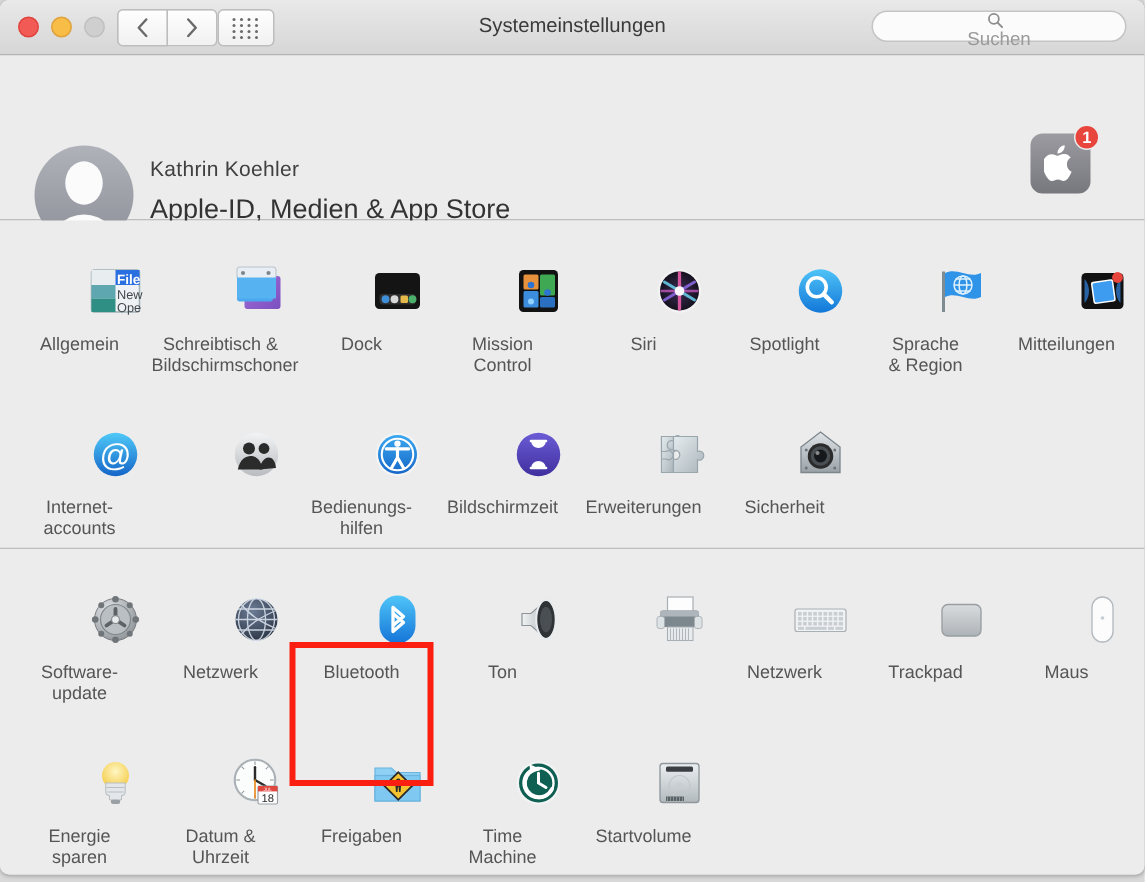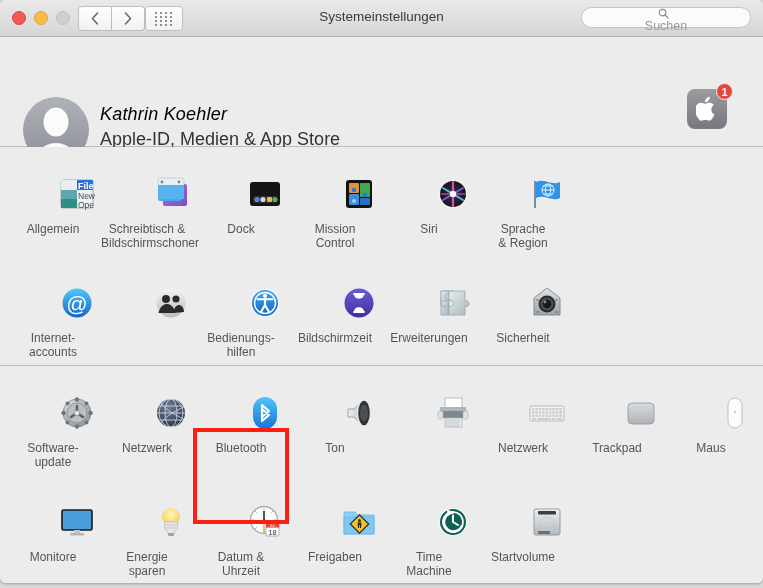--- a/index.html
+++ b/index.html
@@ -53,21 +53,21 @@
     position:absolute;right:12px;top:7px;width:170px;height:21px;
     background:#fbfbfb;border:1px solid #c4c4c4;border-radius:11px;
     display:flex;align-items:center;padding:0 8px;box-sizing:border-box;flex-direction:column;
   }
   .searchbox .mag{width:11px;height:11px;margin-right:5px;flex:none;}
   .searchbox .ph{font-size:12.5px;color:#9a9a9a;}
 
   
   .account{position:relative;height:109px;background:#ececec;}
   .avatar{position:absolute;left:22px;top:59px;width:68px;height:68px;}
-  .acct-name{position:absolute;left:100px;top:67px;font-size:18px;color:#000000;letter-spacing:.2px;font-style:italic;}
+  .acct-name{position:absolute;left:100px;top:67px;font-size:14px;color:#404040;letter-spacing:.2px;}
   .acct-sub{position:absolute;left:100px;top:92px;font-size:18px;color:#333;}
 
   .appleid{position:absolute;right:18px;top:52px;width:76px;text-align:center;}
   .appleid .tile{position:relative;width:40px;height:40px;margin:0 auto;}
   .appleid .tilebg{
     width:40px;height:40px;border-radius:8px;
     background:linear-gradient(to bottom,#9b9ba1,#77777e);
     display:flex;align-items:center;justify-content:center;
   }
   .badge{
@@ -294,38 +294,67 @@
                 <path d="M10 14 L30 26" stroke="#6ad3f0" stroke-width="2" opacity=".85"></path>
                 <path d="M10 26 L30 14" stroke="#8f6ae8" stroke-width="2" opacity=".85"></path>
                 <path d="M8 20 L32 20" stroke="#d95fd0" stroke-width="1.6" opacity=".7"></path>
               </g>
               <circle cx="20" cy="20" r="3.2" fill="#ffffff" opacity=".95"></circle>
             </svg>
           </span>
           <span class="lbl">Siri</span>
         </div>
 
+        <div class="cell">
+          <span class="glyph">
+            <svg width="40" height="40" viewBox="0 0 40 40">
+              <defs>
+                  <linearGradient id="spg" x1="0" y1="0" x2="0" y2="1">
+                <stop offset="0" stop-color="#4fc3f7"></stop>
+                    <stop offset="1" stop-color="#1277d8"></stop>
+                  </linearGradient>
+                </defs>
+              <circle cx="20" cy="20" r="14.5" fill="url(#spg)"></circle>
+              <circle cx="17.5" cy="17.5" r="6.3" fill="none" stroke="#ffffff" stroke-width="2.4"></circle>
+              <line x1="22.3" y1="22.3" x2="27.5" y2="27.5" stroke="#ffffff" stroke-width="3" stroke-linecap="round"></line>
+            </svg>
+          </span>
+          <span class="lbl">Spotlight</span>
+        </div>
 
         <div class="cell">
           <span class="glyph">
             <svg width="40" height="40" viewBox="0 0 40 40">
               <rect x="7" y="7" width="2" height="27" fill="#7f8b93"></rect>
               <path d="M9 8 C17 4, 25 12, 33 8 L33 24 C25 28, 17 20, 9 24 Z" fill="#2f93e8"></path>
               <g stroke="#dff0fd" stroke-width="1" fill="none">
                 <circle cx="21" cy="16" r="6"></circle>
                 <ellipse cx="21" cy="16" rx="2.6" ry="6"></ellipse>
                 <line x1="15" y1="16" x2="27" y2="16"></line>
                 <line x1="16" y1="12" x2="26" y2="12"></line>
                 <line x1="16" y1="20" x2="26" y2="20"></line>
               </g>
             </svg>
           </span>
           <span class="lbl">Sprache<br>&amp; Region</span>
         </div>
 
+        <div class="cell">
+          <span class="glyph">
+            <svg width="40" height="40" viewBox="0 0 40 40">
+              <rect x="6" y="8" width="28" height="24" rx="3" fill="#111111"></rect>
+              <path d="M8 12 C12 16,12 24,8 28 Z" fill="#2f77c8" opacity=".8"></path>
+              <path d="M32 12 C28 16,28 24,32 28 Z" fill="#2f77c8" opacity=".8"></path>
+              <rect x="13" y="13" width="15" height="15" rx="1.5" fill="#ffffff" transform="rotate(-8 20 20)"></rect>
+              <rect x="14" y="14" width="13" height="13" rx="1" fill="#3d9bf0" transform="rotate(-8 20 20)"></rect>
+              <circle cx="30" cy="11" r="3.6" fill="#e8453c"></circle>
+            </svg>
+          </span>
+          <span class="lbl">Mitteilungen</span>
+        </div>
       </div>
 
       <div class="row">
 
         <div class="cell">
           <span class="glyph">
             <svg width="40" height="40" viewBox="0 0 40 40">
               <defs>
                   <linearGradient id="iag" x1="0" y1="0" x2="0" y2="1">
                 <stop offset="0" stop-color="#4fc9f8"></stop>
@@ -616,30 +645,20 @@
               <rect x="13" y="5" width="14" height="30" rx="7" fill="#fcfcfd" stroke="#b4babe" stroke-width=".9"></rect>
               <circle cx="20" cy="19" r="1.2" fill="#c7ccd0"></circle>
             </svg>
           </span>
           <span class="lbl">Maus</span>
         </div>
       </div>
 
       <div class="row">
 
-        <div class="cell">
-          <span class="glyph">
-            <svg width="40" height="40" viewBox="0 0 40 40">
-              <rect x="5" y="8" width="30" height="20" rx="1.5" fill="#4a9ddb" stroke="#1a1a1a" stroke-width="1.6"></rect>
-              <rect x="17" y="28" width="6" height="4" fill="#c2c7cb"></rect>
-              <rect x="13" y="31" width="14" height="2.4" rx="1" fill="#b0b6ba"></rect>
-            </svg>
-          </span>
-          <span class="lbl">Monitore</span>
-        </div>
 
         <div class="cell">
           <span class="glyph">
             <svg width="40" height="40" viewBox="0 0 40 40">
               <defs>
                   <radialGradient id="esg" cx=".5" cy=".35" r=".7">
                 <stop offset="0" stop-color="#fff6c4"></stop>
                     <stop offset="1" stop-color="#f3c93f"></stop>
                   </radialGradient>
                 </defs>

